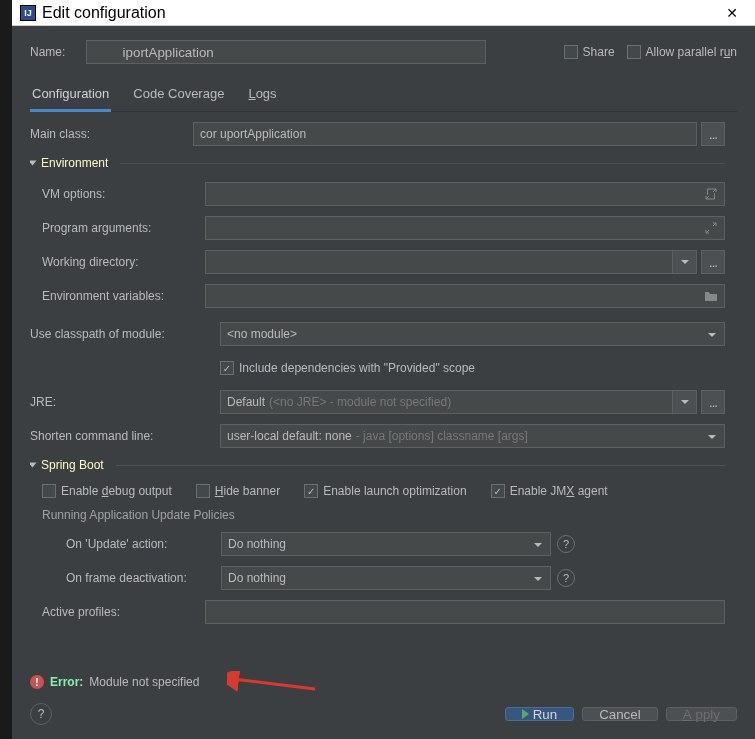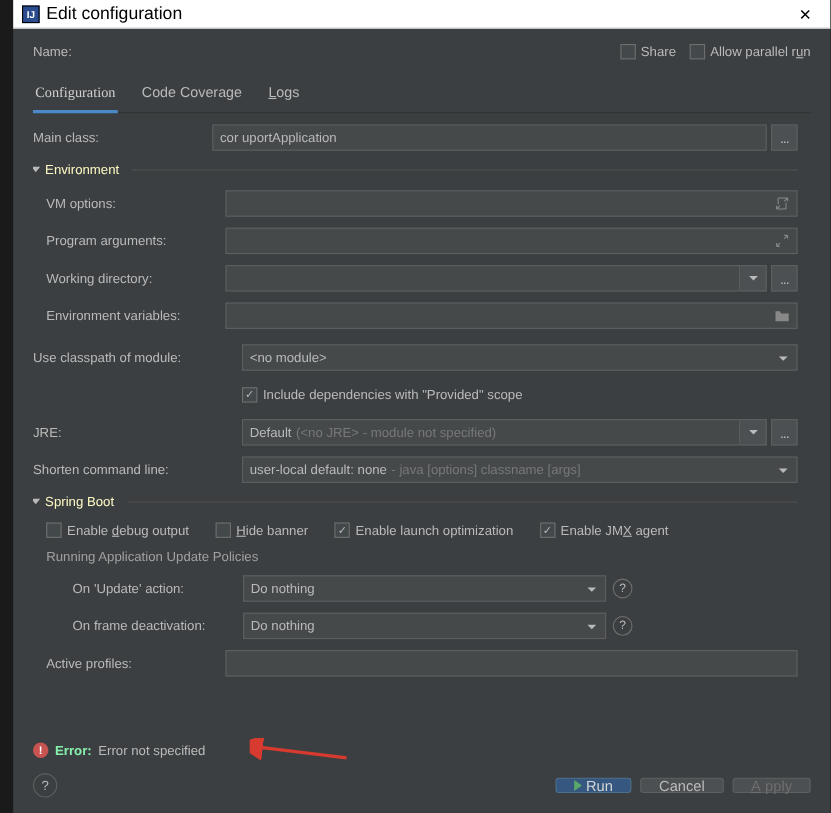--- a/index.html
+++ b/index.html
@@ -11,21 +11,21 @@
 .titlebar-close { width: 30px; text-align: center; font-size: 14px; cursor: pointer; }
 .content { flex: 1; padding: 14px 18px 0 18px; display: flex; flex-direction: column; overflow: hidden; }
 .name-row { display: flex; align-items: center; gap: 8px; margin-bottom: 16px; }
 .name-row .lbl { width: 48px; }
 .name-input { flex: 1; max-width: 400px; height: 24px; background: #45494a; border: 1px solid #5e6060; color: #bababa; padding: 0 6px; }
 .chk-group { display: flex; align-items: center; gap: 12px; margin-left: auto; }
 .chk { display: flex; align-items: center; gap: 5px; cursor: pointer; }
 .chk-box { width: 14px; height: 14px; border: 1px solid #6e6e6e; background: #43494a; display: inline-flex; align-items: center; justify-content: center; font-size: 10px; color: #bababa; }
 .tabs { display: flex; gap: 20px; border-bottom: 1px solid #323232; margin-bottom: 10px; }
 .tab { padding: 6px 2px 8px 2px; cursor: pointer; font-size: 13px; }
-.tab.active { color: #d0d0d0; border-bottom: 3px solid #4a88c7; margin-bottom: -1px; font-family: Liberation Serif, serif; }
+.tab.active { color: #d0d0d0; border-bottom: 3px solid #4a88c7; margin-bottom: -1px; }
 .form-area { flex: 1; overflow-y: auto; padding-right: 12px; }
 .form-area::-webkit-scrollbar { width: 10px; }
 .form-area::-webkit-scrollbar-track { background: #3c3f41; }
 .form-area::-webkit-scrollbar-thumb { background: #5a5d5f; border-radius: 5px; }
 .row { display: flex; align-items: center; margin-bottom: 10px; min-height: 24px; }
 .row-lbl { width: 163px; flex-shrink: 0; }
 .row-input { flex: 1; height: 24px; background: #45494a; border: 1px solid #5e6060; color: #bababa; padding: 0 6px; position: relative; display: flex; align-items: center; }
 .row-input.select::after { content: ""; position: absolute; right: 8px; top: 10px; border-left: 4px solid transparent; border-right: 4px solid transparent; border-top: 4px solid #bababa; }
 .row-input .ghost { color: #787878; margin-left: 4px; }
 .btn-browse { width: 24px; height: 24px; background: #4c5052; border: 1px solid #5e6060; margin-left: 4px; display: flex; align-items: center; justify-content: center; cursor: pointer; font-size: 13px; letter-spacing: -1px; }
@@ -62,20 +62,21 @@
 <div class="dialog">
   <div class="titlebar">
     <span class="titlebar-icon">IJ</span>
     <span class="titlebar-title">Edit configuration</span>
     <span class="titlebar-close">✕</span>
   </div>
 
   <div class="content">
     <div class="name-row">
       <span class="lbl">Name:</span>
+      <input class="name-input" value="        iportApplication" style="">
       <div class="chk-group">
         <label class="chk">
           <span class="chk-box"></span>
           <span>Share</span>
         </label>
         <label class="chk">
           <span class="chk-box"></span>
           <span>Allow parallel r<span class="u">u</span>n</span>
         </label>
       </div>
@@ -211,21 +212,21 @@
           <span class="row-lbl">Active profiles:</span>
           <div class="row-input"></div>
         </div>
       </div>
     </div>
   </div>
 
   <div class="error-bar">
     <span class="error-icon">!</span>
     <span class="error-bold">Error:</span>
-    <span>Error not specified</span>
+    <span>Module not specified</span>
     <svg class="arrow-annot" width="90" height="24">
         <defs>
           <marker id="ah" markerWidth="8" markerHeight="8" refX="2" refY="4" orient="auto">
             <path d="M0 0 L8 4 L0 8 Z" fill="#d73a2e"></path>
           </marker>
         </defs>
         <line x1="88" y1="18" x2="6" y2="8" stroke="#d73a2e" stroke-width="3" marker-end="url(#ah)"></line>
       </svg>
   </div>
 

